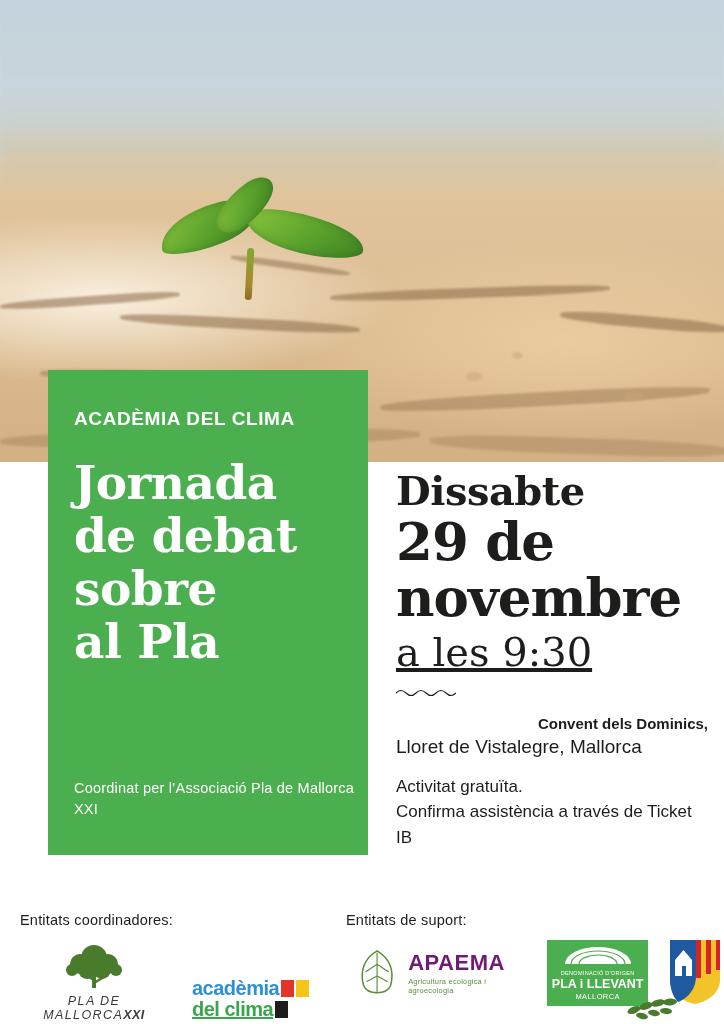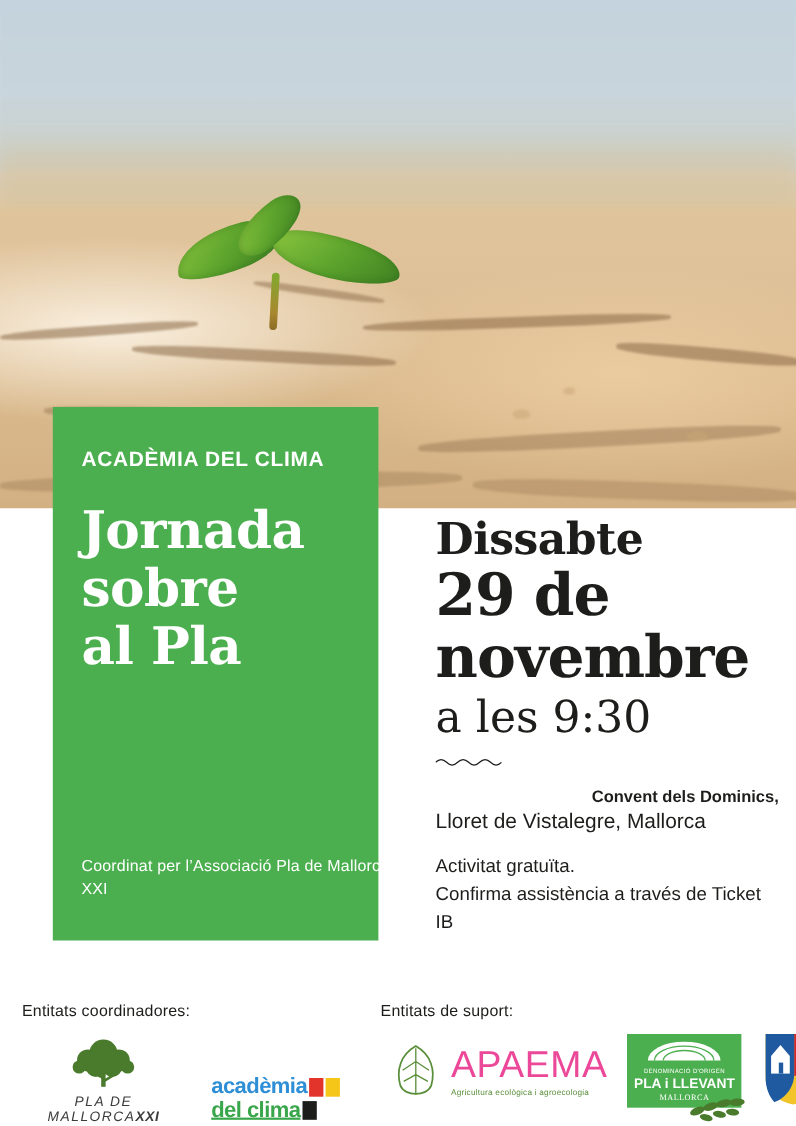--- a/index.html
+++ b/index.html
@@ -108,21 +108,21 @@
   }
   .leaf-left  { left: 8px;  top: 18px; width: 96px; height: 42px; transform: rotate(-14deg); border-radius: 70% 30% 60% 40% / 80% 50% 50% 20%; }
   .leaf-right { left: 95px; top: 26px; width: 120px; height: 40px; transform: rotate(9deg); border-radius: 30% 70% 40% 60% / 30% 70% 30% 70%; }
   .leaf-top   { left: 60px; top: 0px;  width: 70px; height: 34px; transform: rotate(-36deg); border-radius: 70% 30% 70% 30% / 60% 40% 60% 40%; }
 
   
   .green-panel {
     position: absolute;
     left: 48px;
     top: 370px;
-    width: 296px;
+    width: 320px;
     height: 485px;
     background: #4caf4f;
     color: #ffffff;
     box-sizing: border-box;
     padding: 38px 26px 24px 26px;
   }
   .eyebrow {
     font-family: "Liberation Sans", sans-serif;
     font-size: 19px;
     font-weight: bold;
@@ -172,20 +172,21 @@
     margin: 2px 0 0 0;
     letter-spacing: -1px;
   }
   .date-big .db-line { display: block; }
   .time {
     font-family: "DejaVu Serif", "Liberation Serif", serif;
     font-weight: normal;
     font-size: 40px;
     line-height: 1.1;
     margin: 4px 0 0 0;
+    text-decoration: underline;
   }
   .wave {
     margin: 14px 0 12px 0;
     width: 60px; height: 10px;
   }
   .venue-bold {
     font-family: "Liberation Sans", sans-serif;
     font-weight: bold;
     font-size: 15px;
     margin: 0;
@@ -266,44 +267,44 @@
   .logos-right {
     position: absolute;
     left: 352px; top: 56px;
     display: flex;
     align-items: center;
     gap: 18px;
   }
   .logo-apaema { display: flex; align-items: center; gap: 6px; }
   .apaema-name {
     font-family: "Liberation Sans", sans-serif;
-    font-weight: normal;
-    font-size: 34px;
-    color: #ec4899;
+    font-weight: bold;
+    font-size: 22px;
+    color: #701a75;
     letter-spacing: 0.5px;
     line-height: 1;
   }
   .apaema-sub {
     font-family: "Liberation Sans", sans-serif;
     font-size: 7.5px;
     color: #5a8f3a;
     letter-spacing: .2px;
     margin-top: 3px;
   }
   .logo-do {
     width: 104px;
     background: #4caf4f;
     color: #ffffff;
     text-align: center;
     padding: 4px 3px 5px 3px;
     box-sizing: border-box;
   }
   .do-top { font-size: 5.5px; letter-spacing: .3px; line-height: 1.3; }
   .do-mid { font-size: 12.5px; font-weight: bold; line-height: 1.15; }
-  .do-bot { font-size: 7.5px; letter-spacing: .4px; font-family: Liberation Serif, serif; }
+  .do-bot { font-size: 7.5px; letter-spacing: .4px; }
   .logo-shield { width: 58px; }
   .laurel { position: absolute; left: 626px; top: 116px; }
 </style>
 </head>
 <body>
 
 <div class="poster">
 
   <div class="photo">
     <div class="sky"></div>
@@ -329,20 +330,21 @@
       <div class="leaf leaf-left"></div>
       <div class="leaf leaf-right"></div>
       <div class="leaf leaf-top"></div>
     </div>
   </div>
 
   <div class="green-panel">
     <div class="eyebrow">ACADÈMIA DEL CLIMA</div>
     <h1 class="headline">
       <span class="hl-line">Jornada</span>
+      <span class="hl-line">de debat</span>
       <span class="hl-line">sobre</span>
       <span class="hl-line">al Pla</span>
     </h1>
     <div class="coord">Coordinat per l’Associació Pla de Mallorca XXI</div>
   </div>
 
   <div class="info">
     <p class="date-top">Dissabte</p>
     <p class="date-big">
       <span class="db-line">29 de</span>

